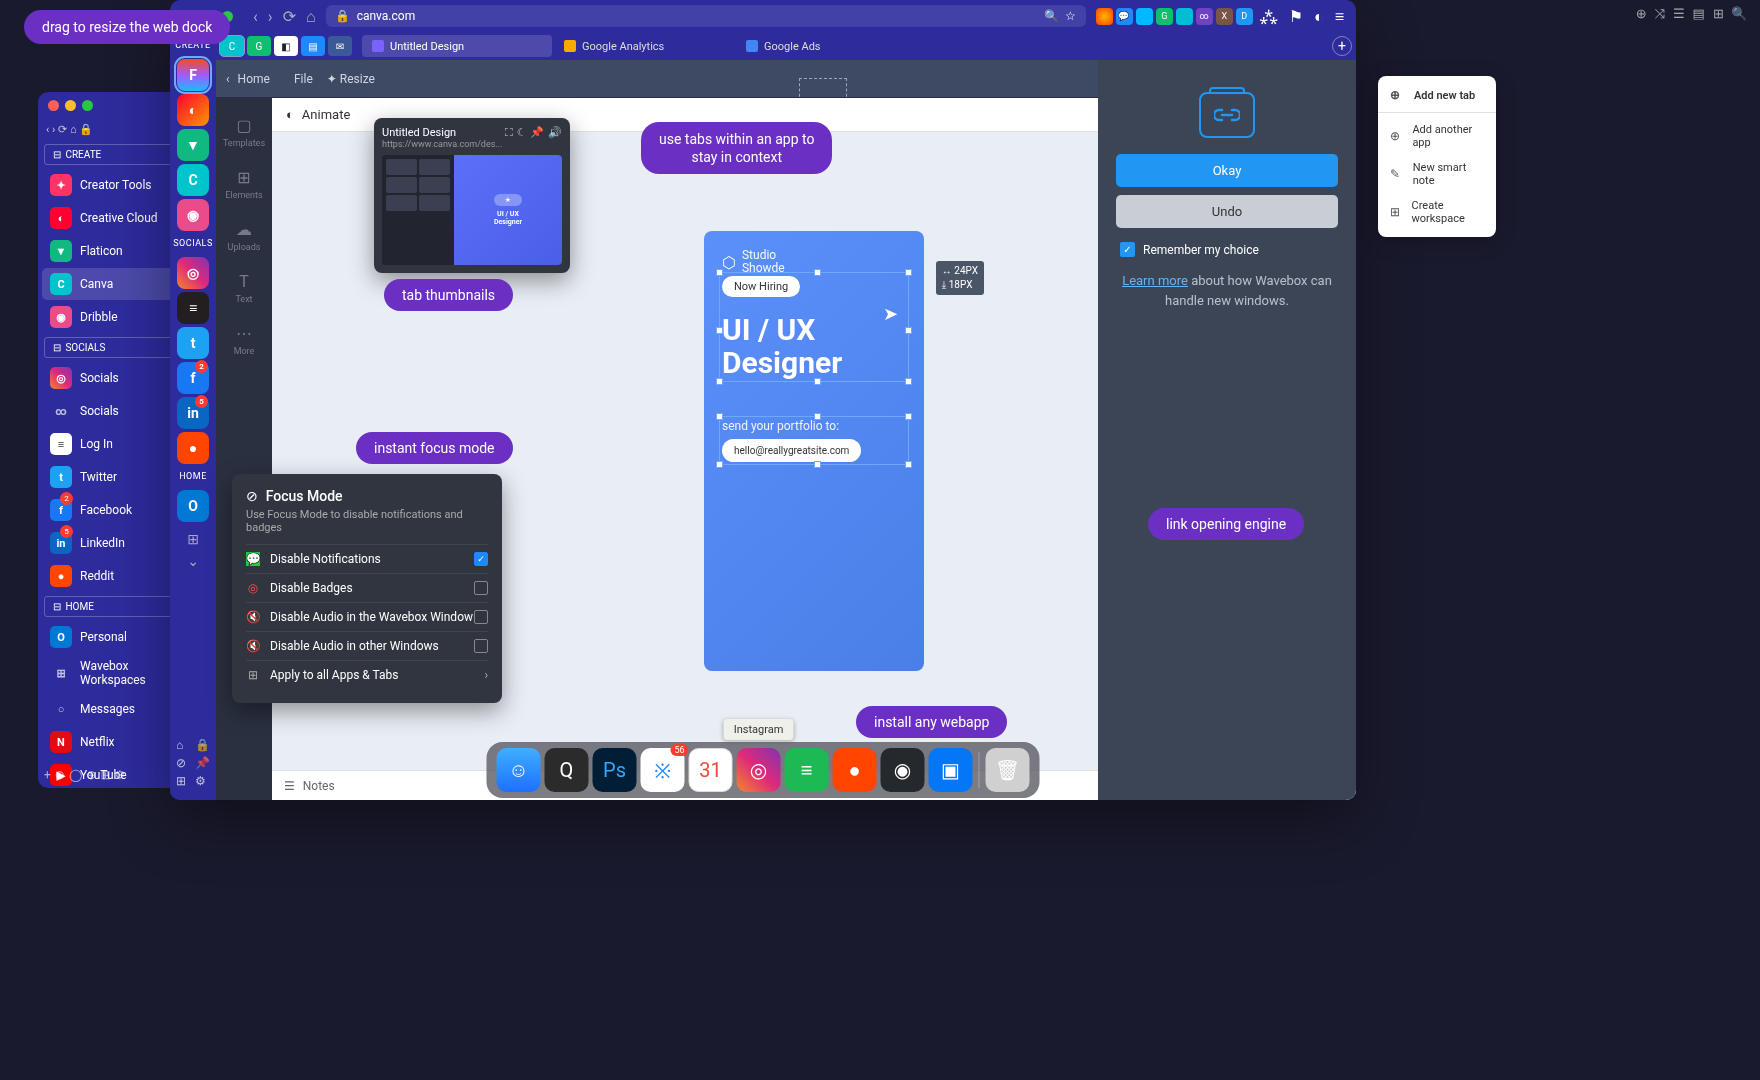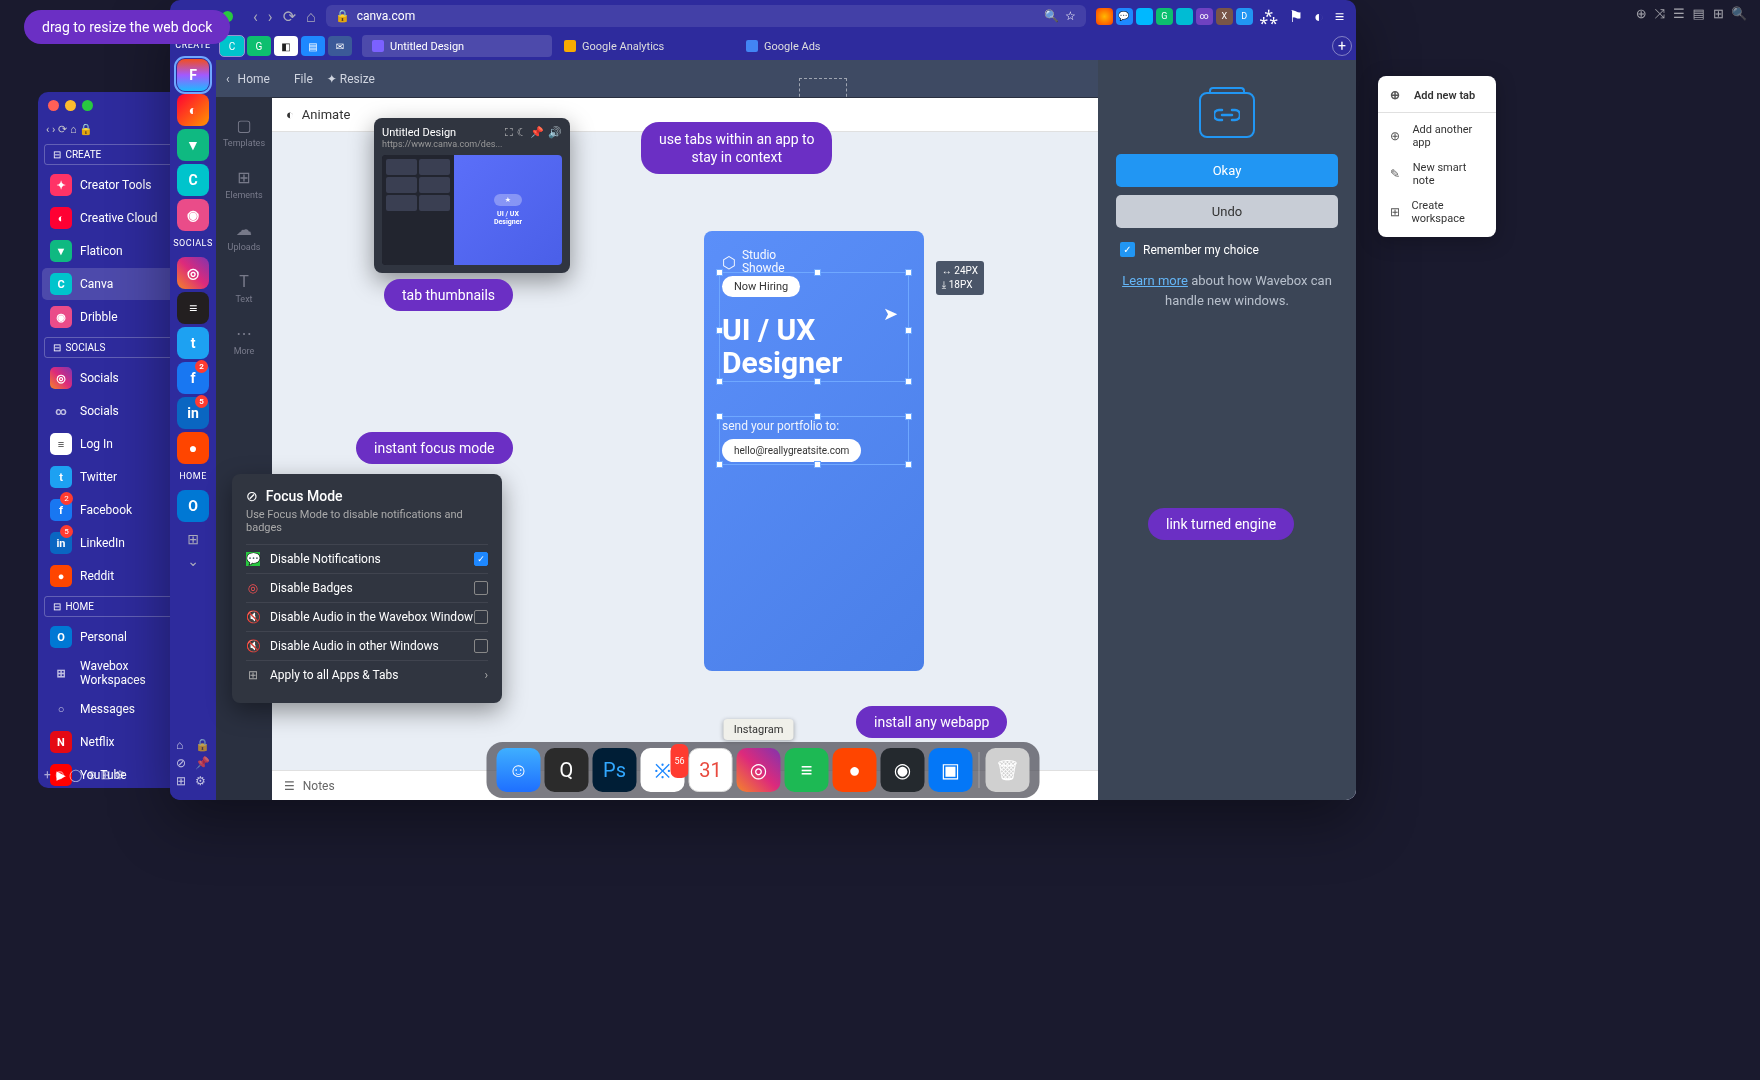--- a/index.html
+++ b/index.html
@@ -108,21 +108,21 @@
 .rp-undo{background:#c8cdd6;color:#333}
 .rp-check{display:flex;align-items:center;gap:8px;font-size:12px;margin-top:6px;align-self:flex-start;padding-left:4px}
 .rp-ck{width:15px;height:15px;background:#2196F3;border-radius:2px;display:flex;align-items:center;justify-content:center;font-size:10px}
 .rp-learn{font-size:13px;color:#b8c0cc;margin-top:14px;line-height:1.5}
 .rp-learn a{color:#64B5F6;text-decoration:underline}
 
 
 .mac-dock{position:absolute;bottom:2px;left:50%;transform:translateX(-50%);background:rgba(80,80,90,.75);border-radius:16px;padding:6px 10px;display:flex;gap:4px;z-index:20}
 .mdock-ic{width:44px;height:44px;border-radius:10px;display:flex;align-items:center;justify-content:center;font-size:20px;position:relative;cursor:pointer}
 .mdock-sep{width:1px;background:rgba(255,255,255,.3);margin:4px 2px}
-.mdock-badge{position:absolute;top:-4px;right:-4px;background:#FF3B30;color:#fff;font-size:9px;padding:12px 4px;border-radius:7px;min-width:14px;}
+.mdock-badge{position:absolute;top:-4px;right:-4px;background:#FF3B30;color:#fff;font-size:9px;padding:1px 4px;border-radius:7px;min-width:14px;}
 .dock-tip{position:absolute;bottom:52px;background:#f0f0ea;color:#333;font-size:11px;padding:4px 10px;border-radius:4px;white-space:nowrap;box-shadow:0 1px 4px rgba(0,0,0,.3)}
 
 .dashed-box{position:absolute;border:1px dashed rgba(255,255,255,.5);z-index:15}
 
 svg{display:block}
 </style>
 </head>
 <body>
 
 <div class="purple-tag" style="left:24px;top:10px;text-align:center;line-height:1.3">drag to resize the
@@ -520,21 +520,21 @@
     <div class="ctx-row">
       <span class="ctx-ic">✎</span>
       <span>New smart note</span>
     </div>
     <div class="ctx-row">
       <span class="ctx-ic">⊞</span>
       <span>Create workspace</span>
     </div>
   </div>
 
-<div class="purple-tag" style="left:1148px;top:508px">link turned engine</div>
+<div class="purple-tag" style="left:1148px;top:508px">link opening engine</div>
 
 <div class="purple-tag" style="left:856px;top:706px">install any webapp</div>
 
 <div style="position:absolute;right:12px;top:6px;display:flex;gap:8px;color:rgba(255,255,255,.6);font-size:13px;z-index:50">
   <span>⊕</span>
     <span>⤨</span>
     <span>☰</span>
     <span>▤</span>
     <span>⊞</span>
     <span>🔍</span>

